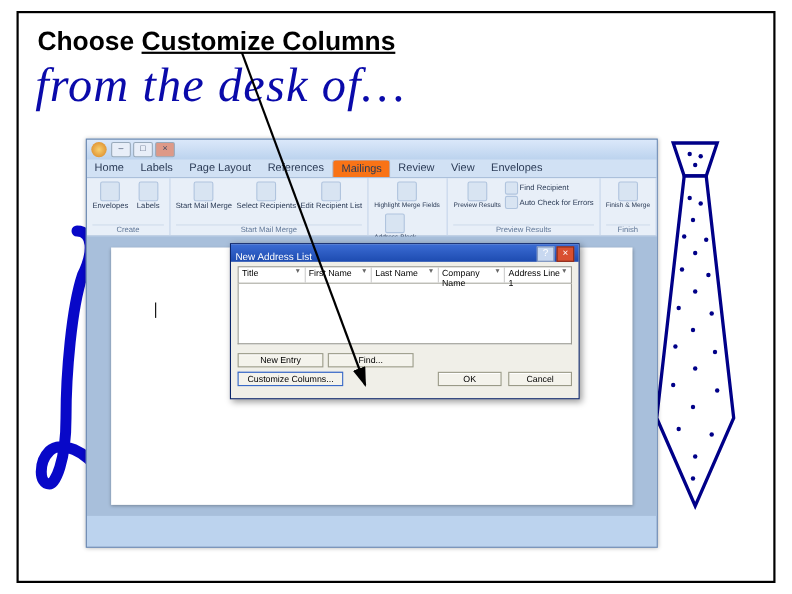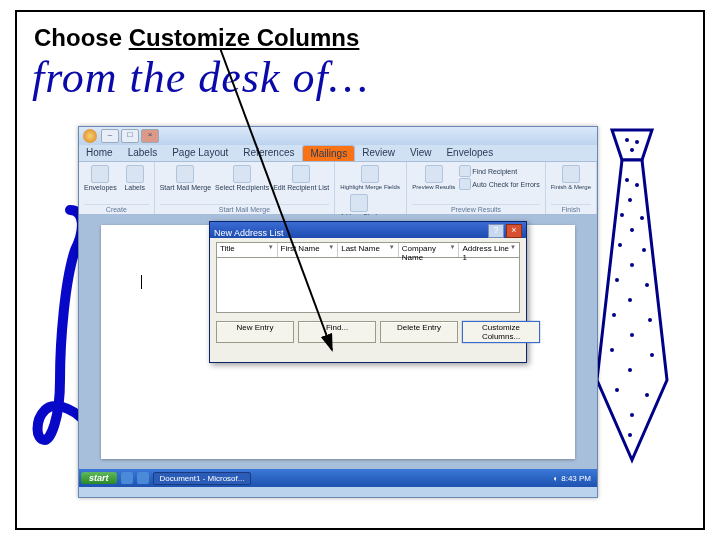--- a/index.html
+++ b/index.html
@@ -451,45 +451,38 @@
               <span class="dd">▼</span>
             </div>
           <div class="col-h">
               <span>Address Line 1</span>
               <span class="dd">▼</span>
             </div>
         </div>
         <div class="grid-body"></div>
       </div>
       <div class="dlg-bottom">
-        <div style="display:flex;gap:4px;flex-direction:row;">
+        <div style="display:flex;gap:4px;flex-direction:column;">
           <div style="display:flex;gap:4px;">
             <div class="dlg-btn">New Entry</div>
             <div class="dlg-btn">Find...</div>
           </div>
           <div style="display:flex;gap:4px;">
-            <div class="dlg-btn">Delete Entry</div>
             <div class="dlg-btn focus">Customize Columns...</div>
           </div>
         </div>
+        <div class="dlg-right-btns">
+          <div class="dlg-btn" style="min-width:40px;">OK</div>
+          <div class="dlg-btn" style="min-width:40px;margin-left:4px;">Cancel</div>
+        </div>
       </div>
     </div>
   </div>
 
 
-  <div class="taskbar">
-    <div class="start">start</div>
-    <div style="width:12px;height:12px;background:#4a8ad8;border-radius:2px;"></div>
-    <div style="width:12px;height:12px;background:#4a8ad8;border-radius:2px;"></div>
-    <div class="task-item">Document1 - Microsof...</div>
-    <div class="tray">
-      <span>◐</span>
-      <span>8:43 PM</span>
-    </div>
-  </div>
 </div>
 
 <svg class="arrow-svg" width="720" height="540">
   <defs>
     <marker id="ah" markerWidth="10" markerHeight="10" refX="8" refY="3" orient="auto">
       <path d="M0,0 L9,3 L0,6 Z" fill="#000"></path>
     </marker>
   </defs>
   <line x1="220" y1="48" x2="332" y2="350" stroke="#000" stroke-width="2" marker-end="url(#ah)"></line>
 </svg>

